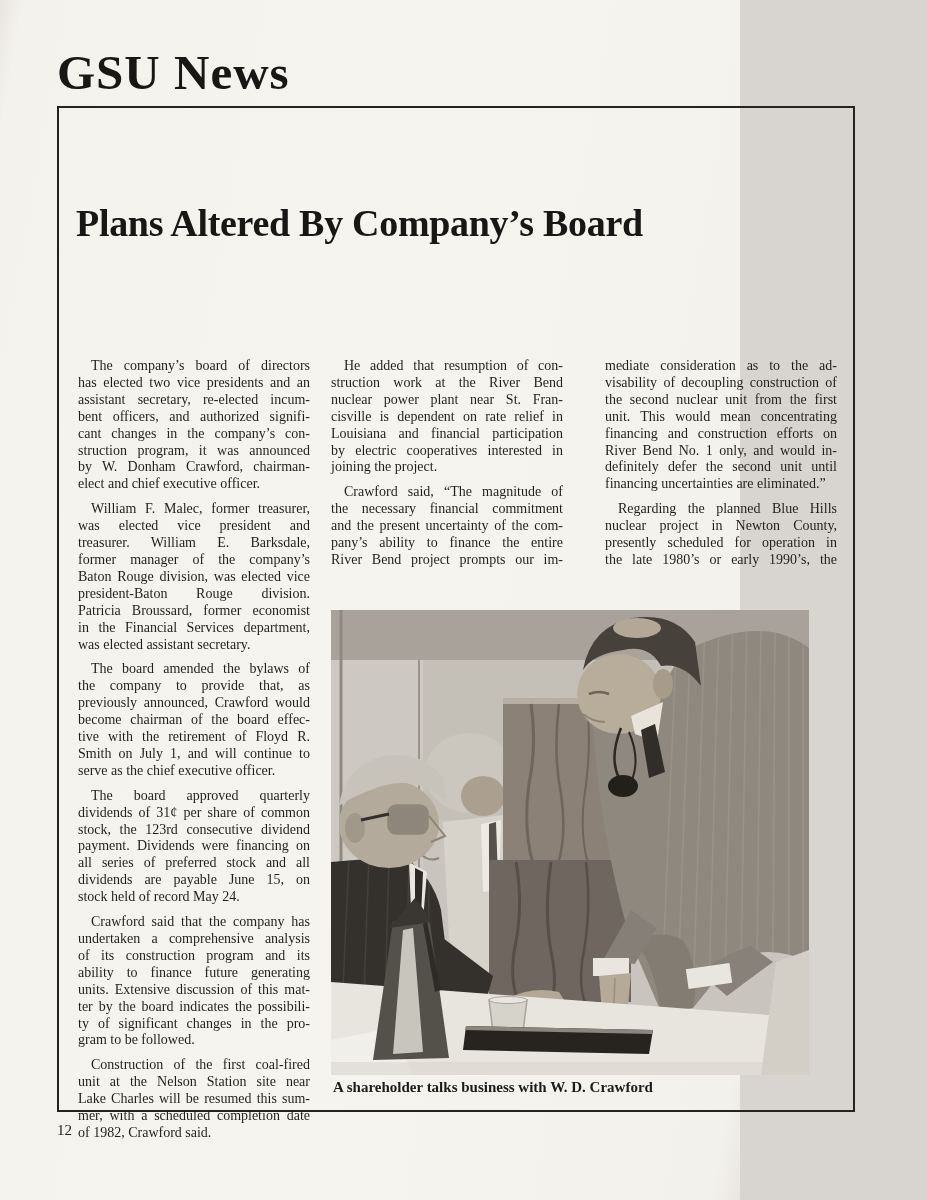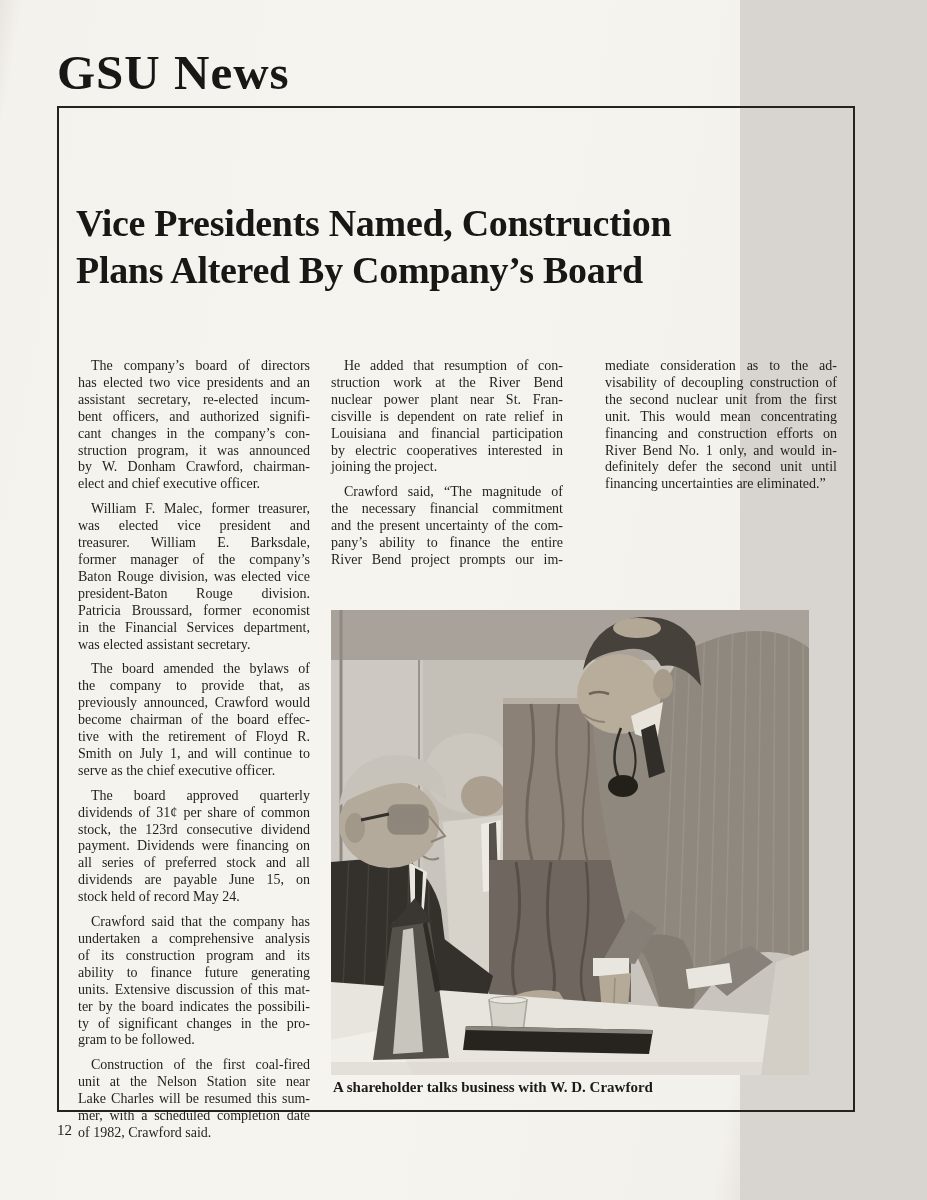--- a/index.html
+++ b/index.html
@@ -97,21 +97,20 @@
 </head>
 <body>
 
 <div class="page">
 
   <div class="masthead">GSU News</div>
 
   <div class="article-box">
 
     <div class="headline">
-        <div class="head-line">Vice Presidents Named, Construction</div>
         <div class="head-line">Plans Altered By Company’s Board</div>
       </div>
 
     <div class="col col1">
         <div class="para">
           <div class="line indent">The company’s board of directors</div>
           <div class="line">has elected two vice presidents and an</div>
           <div class="line">assistant secretary, re-elected incum-</div>
           <div class="line">bent officers, and authorized signifi-</div>
           <div class="line">cant changes in the company’s con-</div>
@@ -187,20 +186,26 @@
     <div class="col col3">
         <div class="para">
           <div class="line">mediate consideration as to the ad-</div>
           <div class="line">visability of decoupling construction of</div>
           <div class="line">the second nuclear unit from the first</div>
           <div class="line">unit. This would mean concentrating</div>
           <div class="line">financing and construction efforts on</div>
           <div class="line">River Bend No. 1 only, and would in-</div>
           <div class="line">definitely defer the second unit until</div>
           <div class="line lastline">financing uncertainties are eliminated.”</div>
+        </div>
+        <div class="para">
+          <div class="line indent">Regarding the planned Blue Hills</div>
+          <div class="line">nuclear project in Newton County,</div>
+          <div class="line">presently scheduled for operation in</div>
+          <div class="line">the late 1980’s or early 1990’s, the</div>
         </div>
       </div>
 
     <div class="photo">
       <svg width="478" height="465" viewBox="0 0 478 465" xmlns="http://www.w3.org/2000/svg">
         <defs>
           <clipPath id="photoClip">
               <rect x="0" y="0" width="478" height="465"></rect>
             </clipPath>
           <clipPath id="suitClip">

